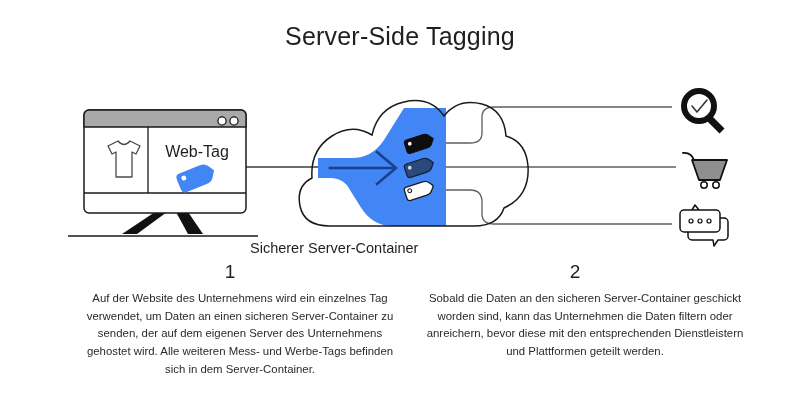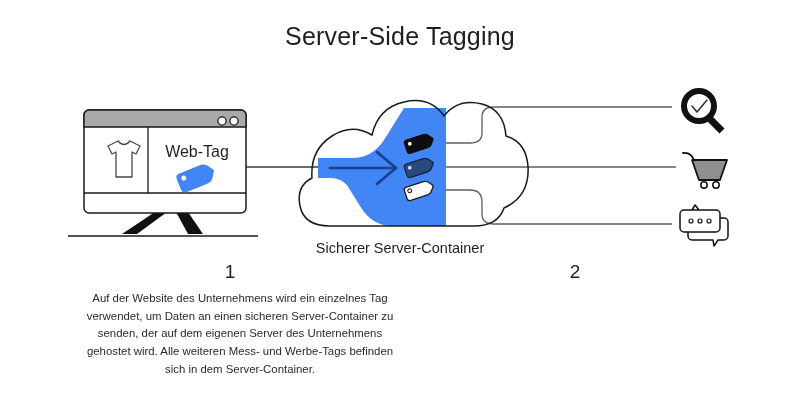--- a/index.html
+++ b/index.html
@@ -30,21 +30,20 @@
     font-size: 25px;
     font-weight: 400;
     letter-spacing: 0.2px;
     color: #1f1f1f;
   }
   .caption-container {
     position: absolute;
     left: 250px;
     top: 240px;
     width: 300px;
-    text-align: center;
     font-size: 14.5px;
     color: #1f1f1f;
   }
   .step {
     position: absolute;
     top: 262px;
     text-align: center;
   }
   .step.one { left: 62px; width: 336px; }
   .step.two { left: 405px; width: 340px; }
@@ -189,15 +188,16 @@
 
   <div class="caption-container">Sicherer Server-Container</div>
 
   <div class="step one">
     <div class="step-number">1</div>
     <div class="step-text">Auf der Website des Unternehmens wird ein einzelnes Tag verwendet, um Daten an einen sicheren Server-Container zu senden, der auf dem eigenen Server des Unternehmens gehostet wird. Alle weiteren Mess- und Werbe-Tags befinden sich in dem Server-Container.</div>
   </div>
 
   <div class="step two">
     <div class="step-number">2</div>
+    <div class="step-text">Sobald die Daten an den sicheren Server-Container geschickt worden sind, kann das Unternehmen die Daten filtern oder anreichern, bevor diese mit den entsprechenden Dienstleistern und Plattformen geteilt werden.</div>
   </div>
 
 </div>
 
 </body></html>

